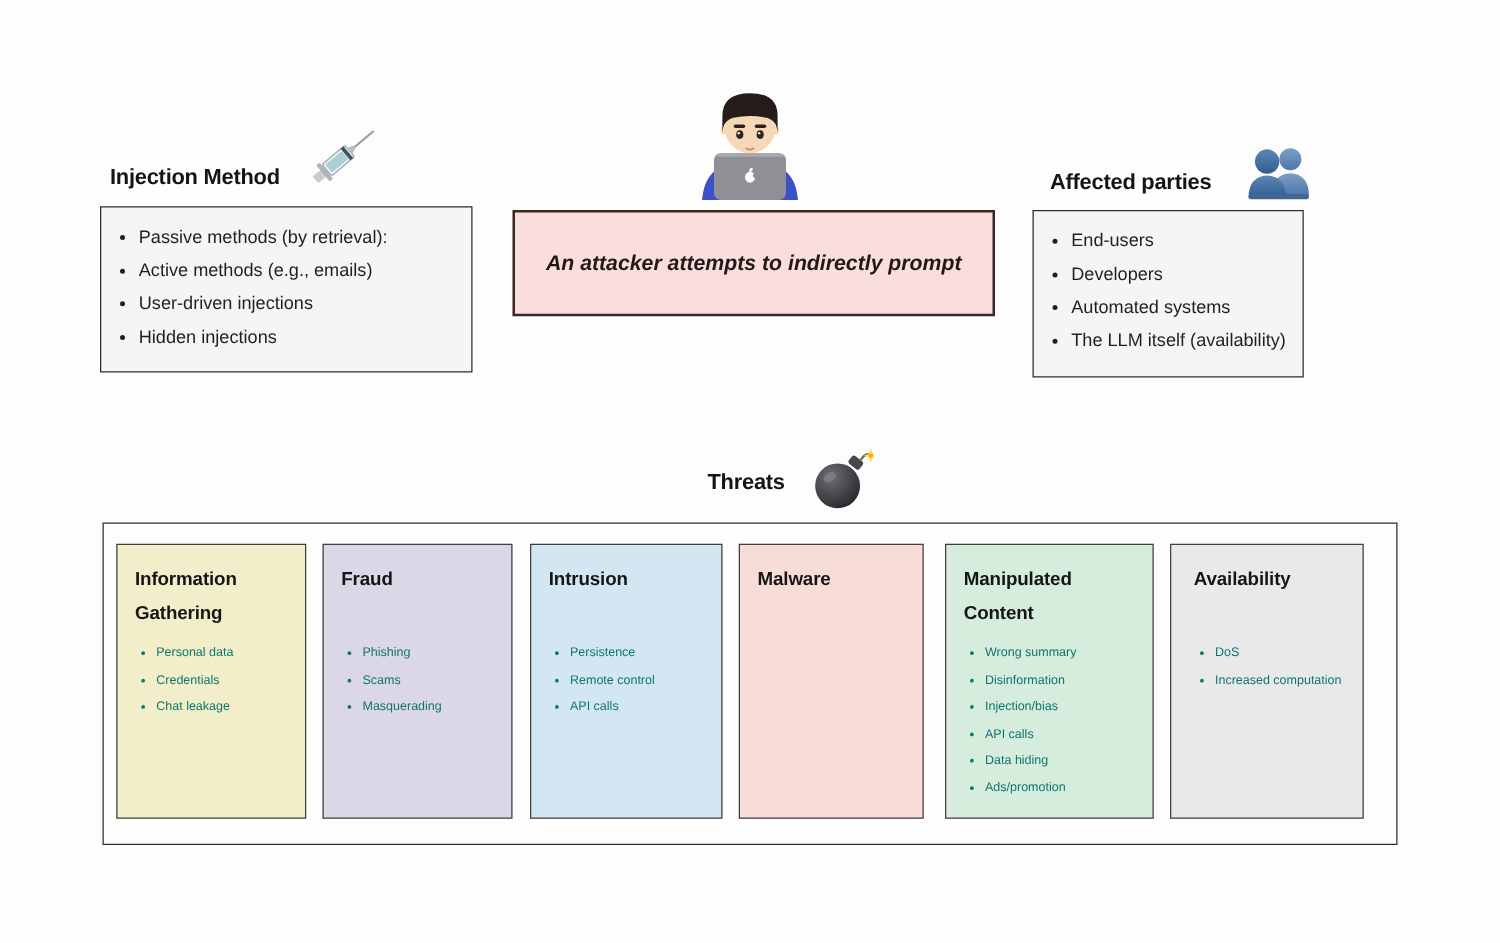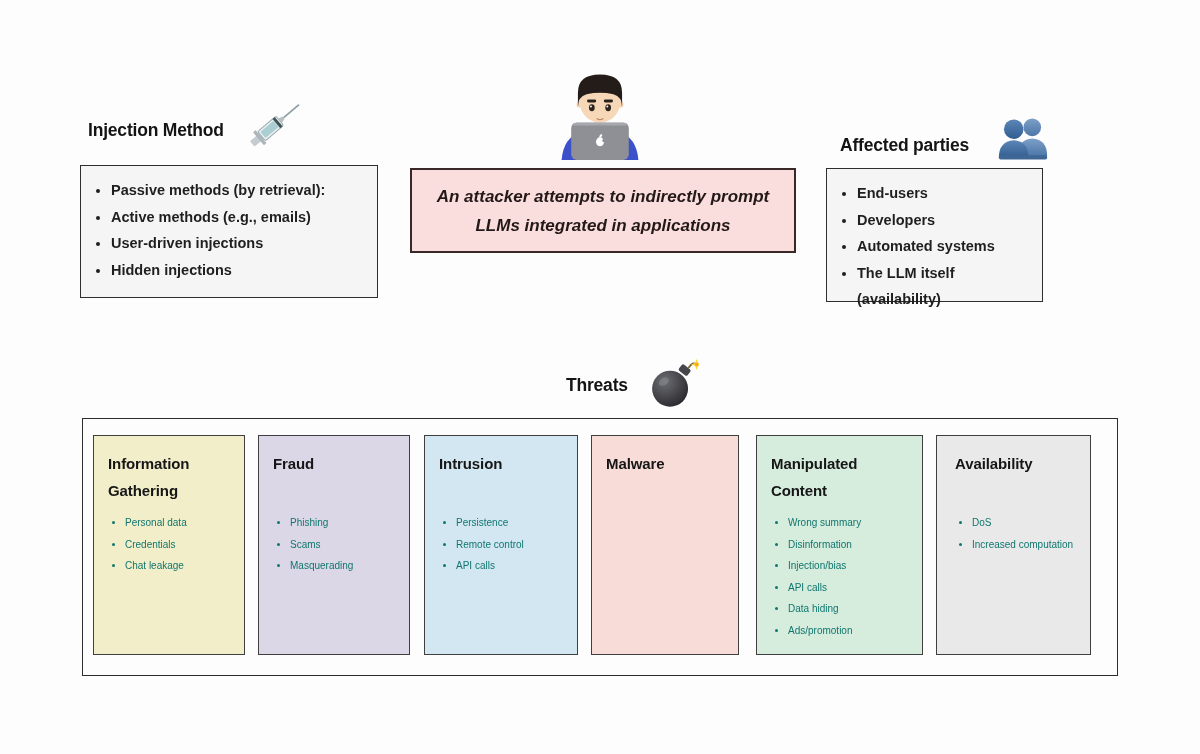--- a/index.html
+++ b/index.html
@@ -5,40 +5,40 @@
   html,body { margin:0; padding:0; }
   #canvas {
     position:relative; width:1200px; height:754px;
     background:#fdfdfd; overflow:hidden;
     font-family:"Liberation Sans", sans-serif; color:#1c1c1c;
   }
   .sec-title {
     position:absolute; font-size:17.5px; font-weight:700; color:#141414;
     letter-spacing:-0.2px; white-space:nowrap;
   }
-  #injection-title { left:88px;  top:120px; }
+  #injection-title { left:88px;  top:131px; }
   #affected-title  { left:840px; top:135px; }
   #threats-title   { left:566px; top:375px; }
 
   .icon-wrap { position:absolute; }
   #syringe-wrap { left:244px; top:112px; width:64px; height:24px;
                   transform:rotate(-40deg); transform-origin:center; }
   #technologist-wrap { left:552px; top:62px; width:96px; height:100px; }
   #people-wrap  { left:997px; top:115px; width:52px; height:47px; }
   #bomb-wrap    { left:649px; top:359px; width:50px; height:50px; }
   .icon-wrap svg { width:100%; height:100%; display:block; }
 
   .info-box {
     position:absolute; background:#f5f5f6; border:1.5px solid #2e2e2e;
     box-sizing:border-box;
   }
   #injection-box { left:80px;  top:165px; width:298px; height:133px; }
   #affected-box  { left:826px; top:168px; width:217px; height:134px; }
   .info-box ul { margin:0; padding:11px 8px 0 30px; list-style:disc outside; }
-  .info-box li { font-size:14.5px; line-height:26.5px; color:#1f1f1f;font-weight:bold; }
+  .info-box li { font-size:14.5px; line-height:26.5px; color:#1f1f1f; }
 
   #attacker-box {
     position:absolute; left:410px; top:168px; width:386px; height:85px;
     border:2px solid #3a2828; box-sizing:border-box;
     display:flex; flex-direction:column; justify-content:center; align-items:center;font-style:italic;
   }
   #attacker-box .line {
     font-size:17px; font-weight:700; line-height:29px; color:#231818;
     white-space:nowrap;
   }
@@ -110,21 +110,20 @@
       <rect x="20" y="61" width="60" height="39" rx="6" fill="#8e9095"></rect>
       <rect x="22" y="61.5" width="56" height="2.5" rx="1.2" fill="#a7a9ae"></rect>
       <ellipse cx="50" cy="81" rx="4.2" ry="4.6" fill="#ffffff"></ellipse>
       <circle cx="54" cy="79.8" r="1.7" fill="#8e9095"></circle>
       <ellipse cx="50.8" cy="74.9" rx="1.2" ry="2" transform="rotate(35 50.8 74.9)" fill="#ffffff"></ellipse>
     </svg>
   </div>
 
   <div id="attacker-box" style="background: rgb(250, 222, 221);">
     <div class="line">An attacker attempts to indirectly prompt</div>
-    <div class="line">LLMs integrated in applications</div>
   </div>
 
   <div class="sec-title" id="affected-title">Affected parties</div>
 
   <div class="icon-wrap" id="people-wrap">
     <svg viewBox="0 0 56 50" aria-hidden="true">
       <defs>
         <linearGradient id="bustBack" x1="0" y1="0" x2="0" y2="1">
           <stop offset="0" stop-color="#7d9fc7"></stop>
             <stop offset="1" stop-color="#4c77a8"></stop>

